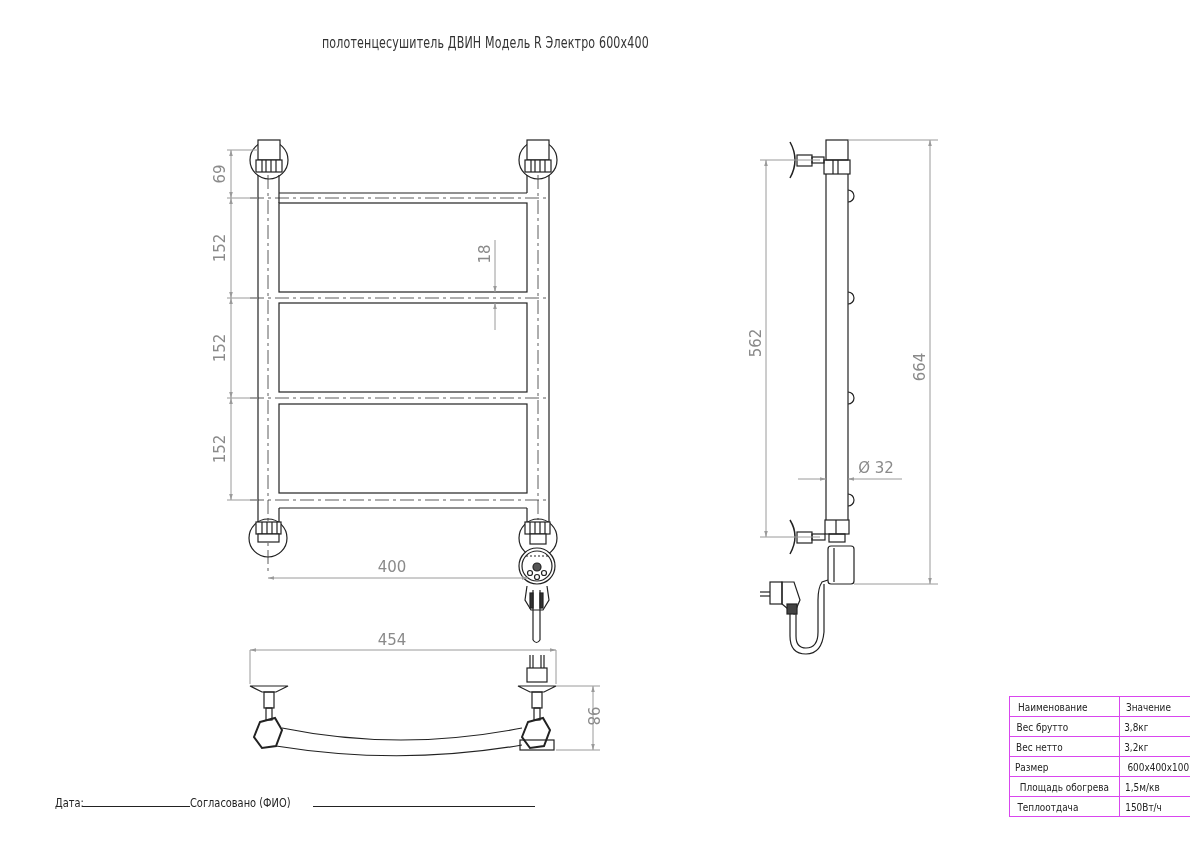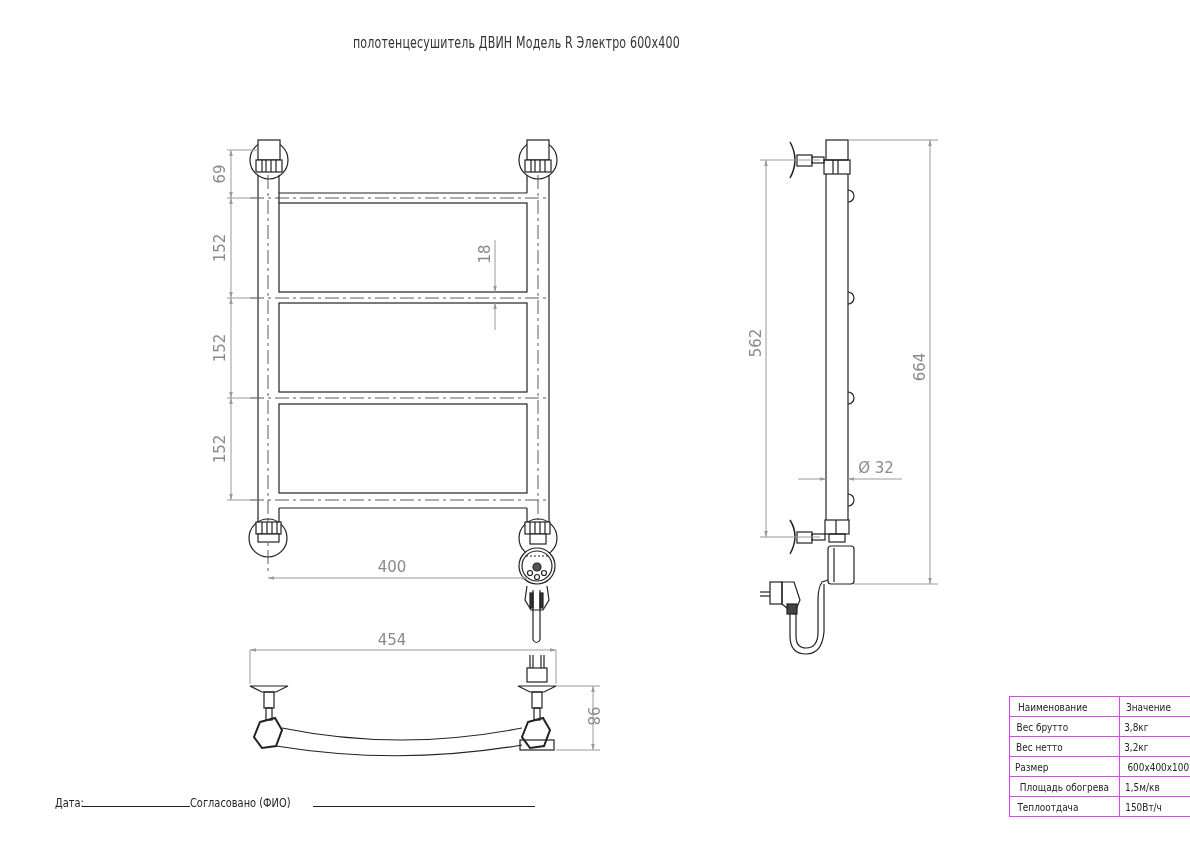--- a/index.html
+++ b/index.html
@@ -1,19 +1,19 @@
 <!DOCTYPE html>
 <html><head>
 <meta charset="utf-8">
 <style>
   html, body { margin:0; padding:0; background:#ffffff; }
   body { width:1190px; height:842px; position:relative; overflow:hidden;
          font-family:"DejaVu Sans", sans-serif; color:#222; }
   .title { position:absolute; left:0; width:970px; top:34px; text-align:center;
-           font-size:15px; color:#333; letter-spacing:0.2px; font-stretch:condensed;margin-left:31px; }
+           font-size:15px; color:#333; letter-spacing:0.2px; font-stretch:condensed; }
   .title span { display:inline-block; transform:scaleX(0.82); transform-origin:center; }
   svg.drawing { position:absolute; left:0; top:0; }
   .dim-text { font-family:"DejaVu Sans", sans-serif; fill:#8a8a8a; font-size:15px; }
   .signline { position:absolute; left:55px; top:792px; font-size:12px; color:#222;
               white-space:nowrap; }
   .signline .lbl { display:inline-block; transform:scaleX(0.82); transform-origin:left; }
   .blank { display:inline-block; border-bottom:1px solid #222; height:14px; vertical-align:baseline; }
   .blank.date { width:108px; margin-left:-8px; }
   .blank.fio { width:222px; }
   .spec { position:absolute; left:1009px; top:696px; border-collapse:collapse; font-size:10.5px; }

